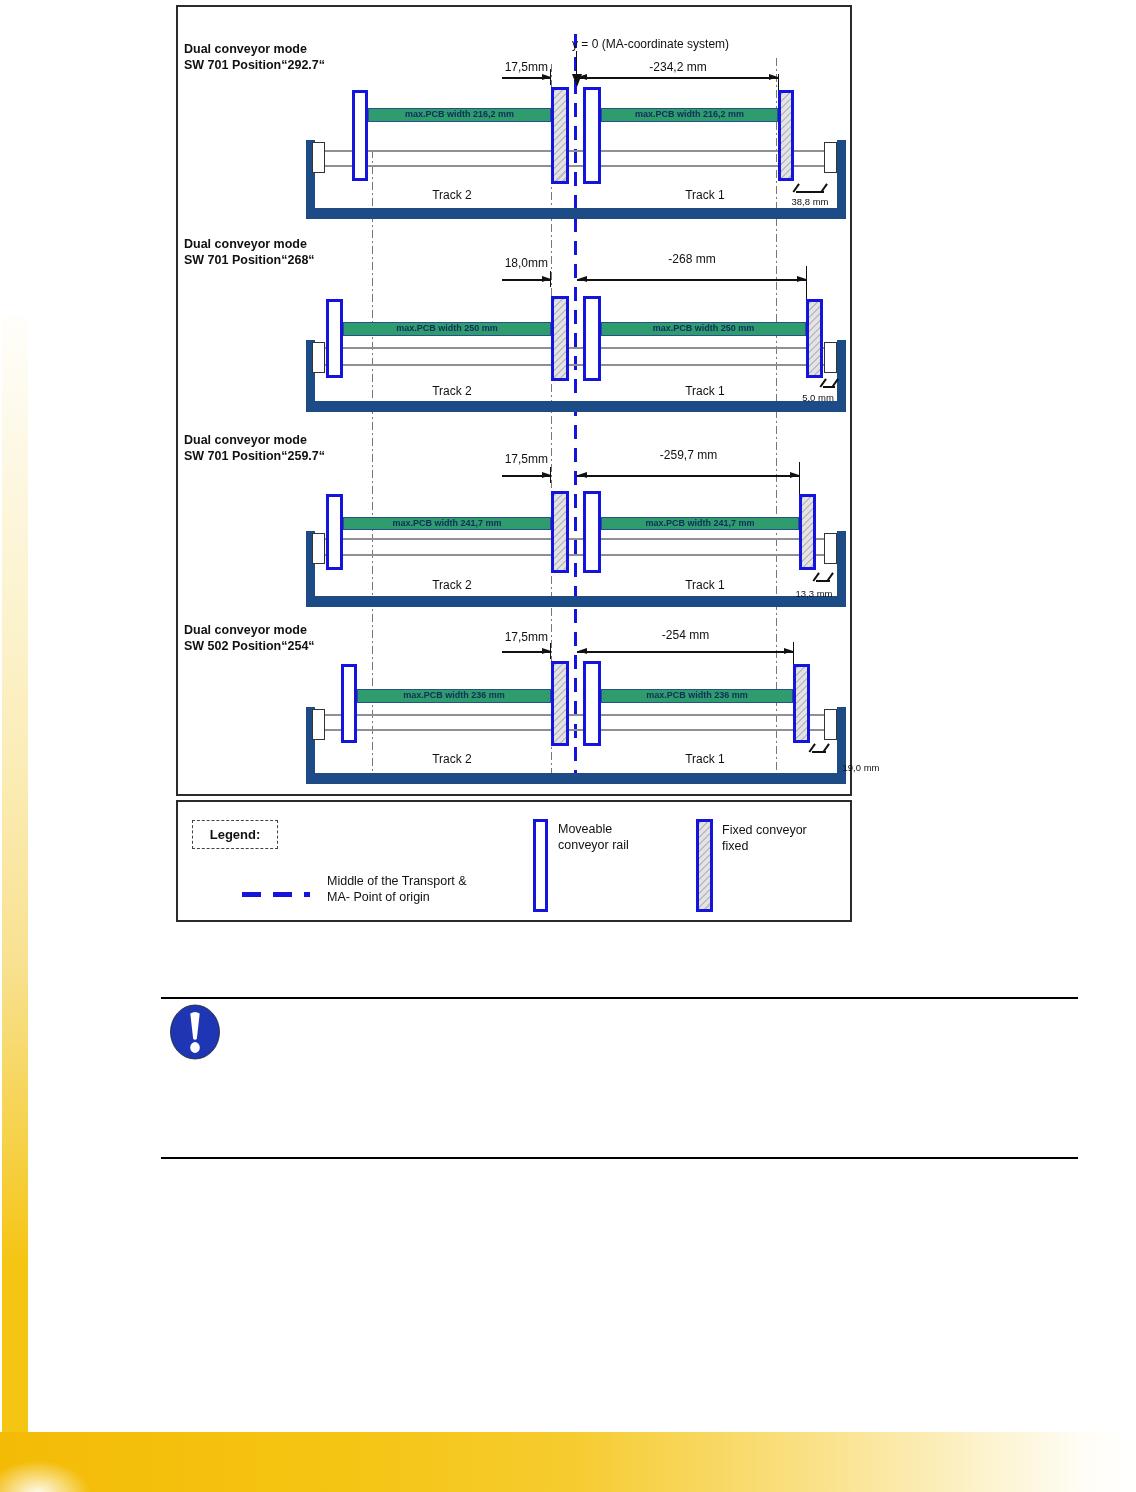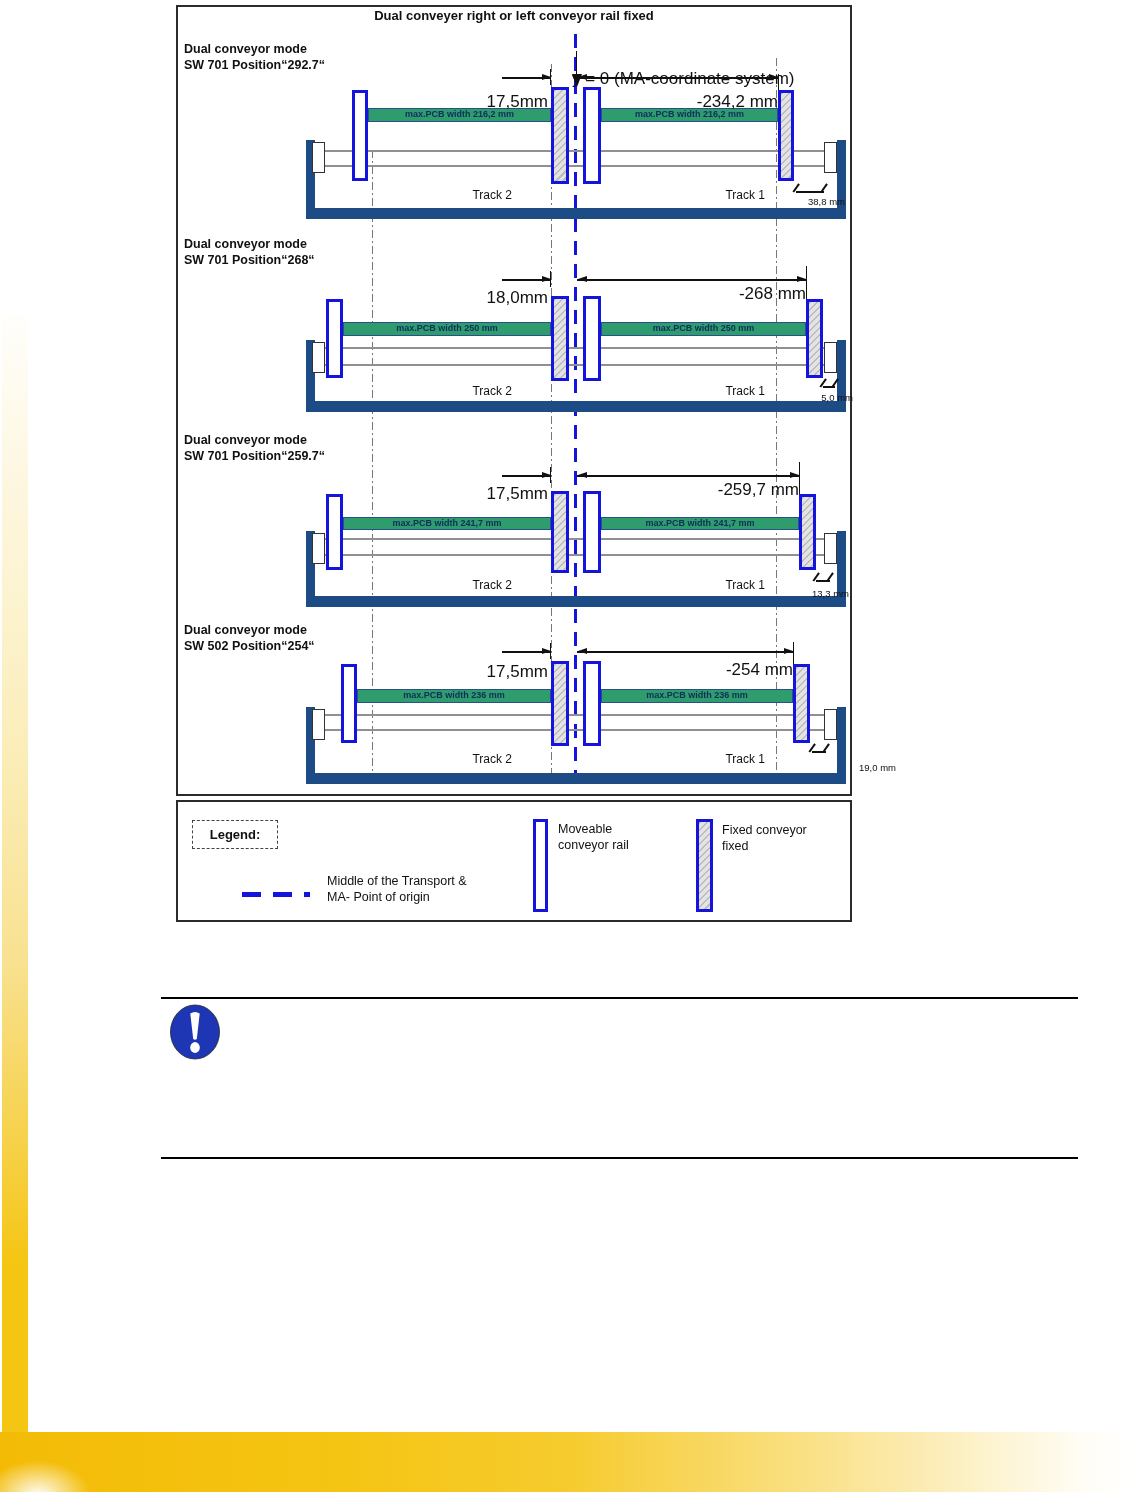--- a/index.html
+++ b/index.html
@@ -25,22 +25,22 @@
     background-image:repeating-linear-gradient(135deg,#bdbdbd 0 1.5px,transparent 1.5px 5px);}
   
   .green{background:#2f9c6e;border:1px solid #27508c;box-sizing:border-box;color:#0e2f5a;
     font-size:9px;font-weight:bold;text-align:center;white-space:nowrap;overflow:hidden;}
   
   .navy{background:#1c4b86;}
   .tab{background:#fff;border:1.5px solid #333;box-sizing:border-box;}
   .shaft{height:2px;background:#909090;}
   
   .dimline{height:1.5px;background:#111;}
-  .dimtext{font-size:17px;white-space:nowrap;margin-top:32px;}
-  .right{text-align:right;} .center{text-align:right;}
+  .dimtext{font-size:12px;white-space:nowrap;}
+  .right{text-align:right;} .center{text-align:center;}
   .smalldim{font-size:9.5px;white-space:nowrap;}
   .tick{width:1.2px;background:#111;}
   .ah{width:0;height:0;border-style:solid;}
   .ah.r{border-width:3.5px 0 3.5px 9px;border-color:transparent transparent transparent #111;}
   .ah.l{border-width:3.5px 9px 3.5px 0;border-color:transparent #111 transparent transparent;}
   .ah.d{border-width:13px 5px 0 5px;border-color:#111 transparent transparent transparent;}
   .slash{width:10px;height:1.6px;background:#111;transform:rotate(-55deg);}
   .mode{font-size:12.5px;font-weight:bold;white-space:nowrap;}
   .track{font-size:12px;}
   
@@ -55,21 +55,20 @@
 
 <div class="page">
 
   <div class="abs band-left"></div>
   <div class="abs band-bottom"></div>
   <div class="abs band-corner"></div>
 
   <div class="abs frame" style="left:176px;top:5px;width:676px;height:791px;"></div>
   <div class="abs frame" style="left:176px;top:800px;width:676px;height:122px;"></div>
 
-  <div class="abs fig-title">Dual conveyer right or left conveyor rail fixed</div>
 
   <div class="abs refline" style="left:372px;top:150px;height:625px;"></div>
   <div class="abs refline" style="left:551px;top:64px;height:710px;"></div>
   <div class="abs refline" style="left:776px;top:58px;height:716px;"></div>
   <div class="abs centerline" style="left:574px;top:34px;height:758px;"></div>
 
   <div class="abs dimtext" style="left:572px;top:37px;">y = 0 (MA-coordinate system)</div>
   <div class="abs tick" style="left:576px;top:51px;height:24px;"></div>
   <div class="abs ah d" style="left:572px;top:74px;"></div>
 

